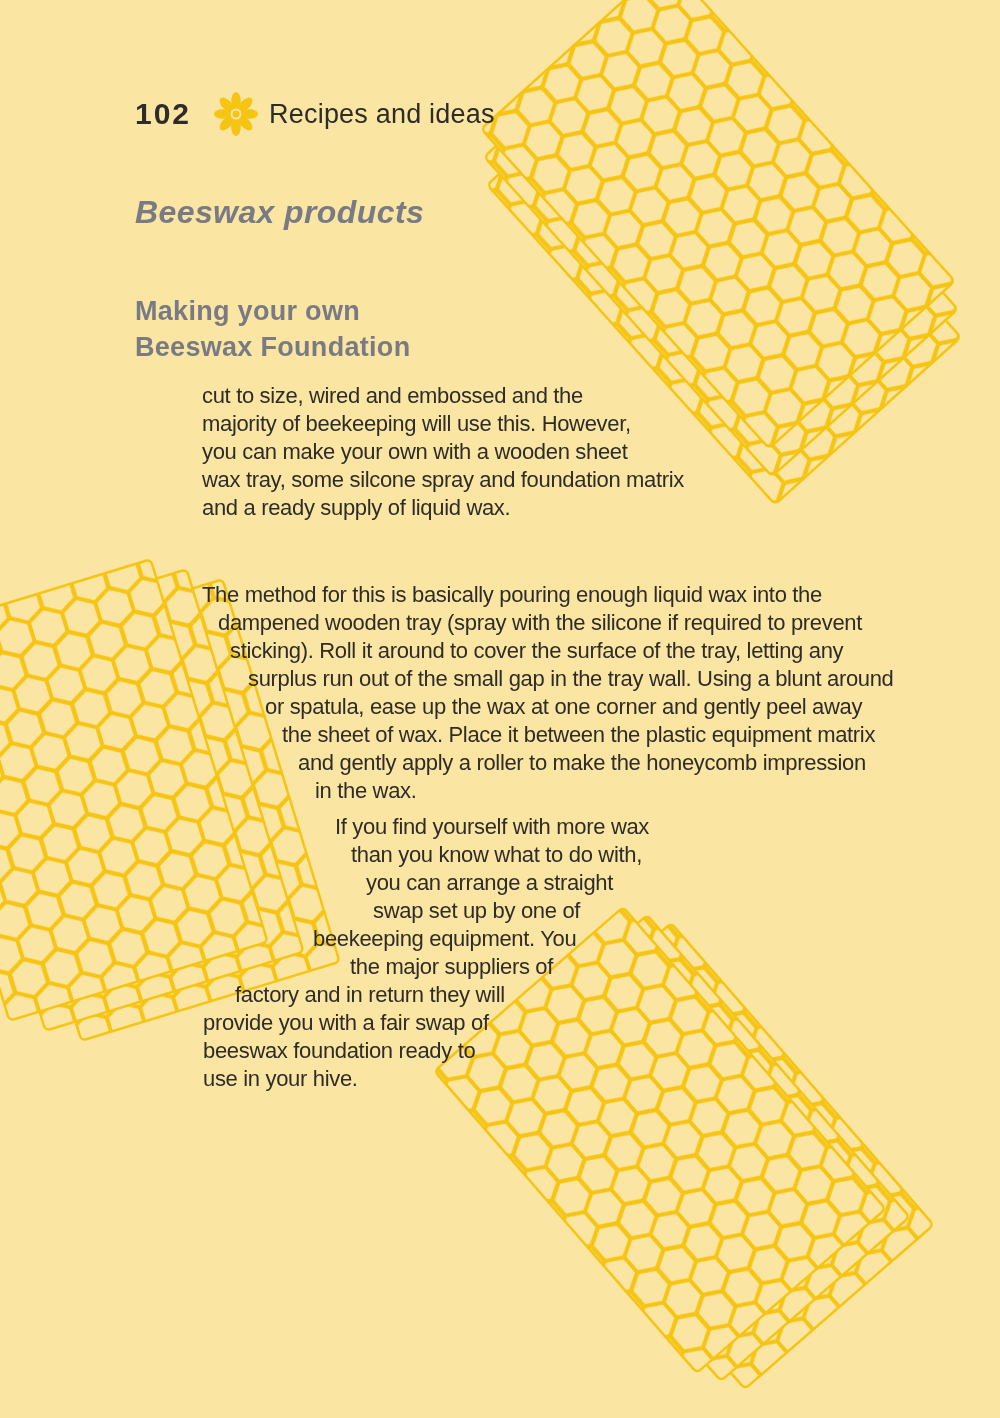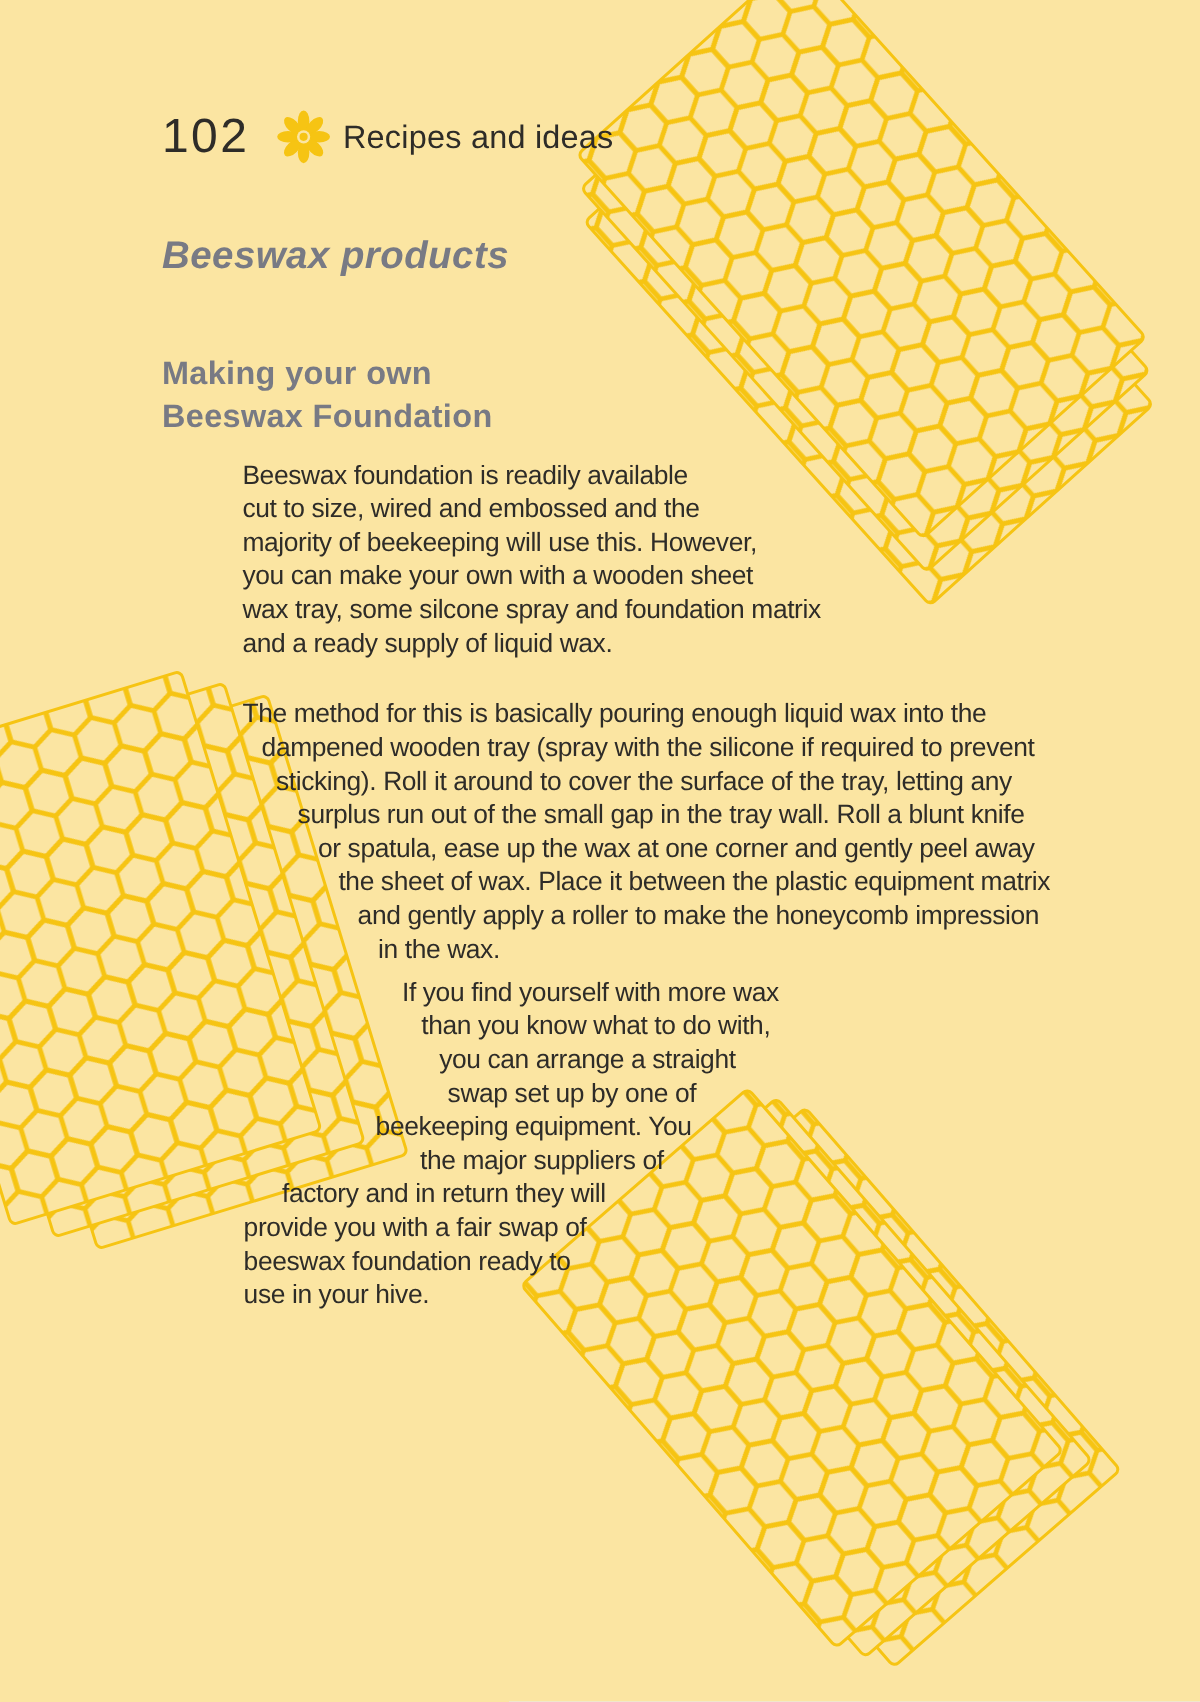--- a/index.html
+++ b/index.html
@@ -12,21 +12,21 @@
     -webkit-font-smoothing:antialiased;
   }
   svg.decor{position:absolute;left:0;top:0;z-index:0;pointer-events:none;}
   .content{position:absolute;left:0;top:0;width:100%;height:100%;z-index:1;}
 
   .header-row{
     position:absolute;left:135px;top:90px;
     display:flex;align-items:center;height:48px;
     color:#2E2C28;
   }
-  .page-number{font-size:40px;font-weight:normal;letter-spacing:2px;text-align:center;}
+  .page-number{font-size:30px;font-weight:bold;letter-spacing:2px;text-align:center;}
   .flower{width:46px;height:46px;margin-left:22px;margin-right:10px;}
   .section-title{font-size:27px;letter-spacing:0.2px;}
 
   .h-main{
     position:absolute;left:135px;top:194px;
     font-size:32px;font-weight:bold;color:#787A84;letter-spacing:0.4px;font-style:italic;
   }
   .h-sub{
     position:absolute;left:135px;top:293px;
     font-size:27px;font-weight:bold;color:#787A84;
@@ -118,33 +118,32 @@
       <span class="section-title">Recipes and ideas</span>
     </div>
 
     <div class="h-main">Beeswax products</div>
     <div class="h-sub">
       <div>Making your own</div>
       <div>Beeswax Foundation</div>
     </div>
 
     <div class="para" id="p1">
-      <div>Beeswax foundation is readily available</div>
       <div>cut to size, wired and embossed and the</div>
       <div>majority of beekeeping will use this. However,</div>
       <div>you can make your own with a wooden sheet</div>
       <div>wax tray, some silcone spray and foundation matrix</div>
       <div>and a ready supply of liquid wax.</div>
     </div>
 
     <div class="para" id="p2">
       <div style="margin-left:0px">The method for this is basically pouring enough liquid wax into the</div>
       <div style="margin-left:16px">dampened wooden tray (spray with the silicone if required to prevent</div>
       <div style="margin-left:28px">sticking). Roll it around to cover the surface of the tray, letting any</div>
-      <div style="margin-left:46px">surplus run out of the small gap in the tray wall. Roll a blunt knife</div>
+      <div style="margin-left:46px">surplus run out of the small gap in the tray wall. Using a blunt around</div>
       <div style="margin-left:63px">or spatula, ease up the wax at one corner and gently peel away</div>
       <div style="margin-left:80px">the sheet of wax. Place it between the plastic equipment matrix</div>
       <div style="margin-left:96px">and gently apply a roller to make the honeycomb impression</div>
       <div style="margin-left:113px">in the wax.</div>
     </div>
 
     <div class="para" id="p3">
       <div style="margin-left:132px">If you find yourself with more wax</div>
       <div style="margin-left:148px">than you know what to do with,</div>
       <div style="margin-left:163px">you can arrange a straight</div>

